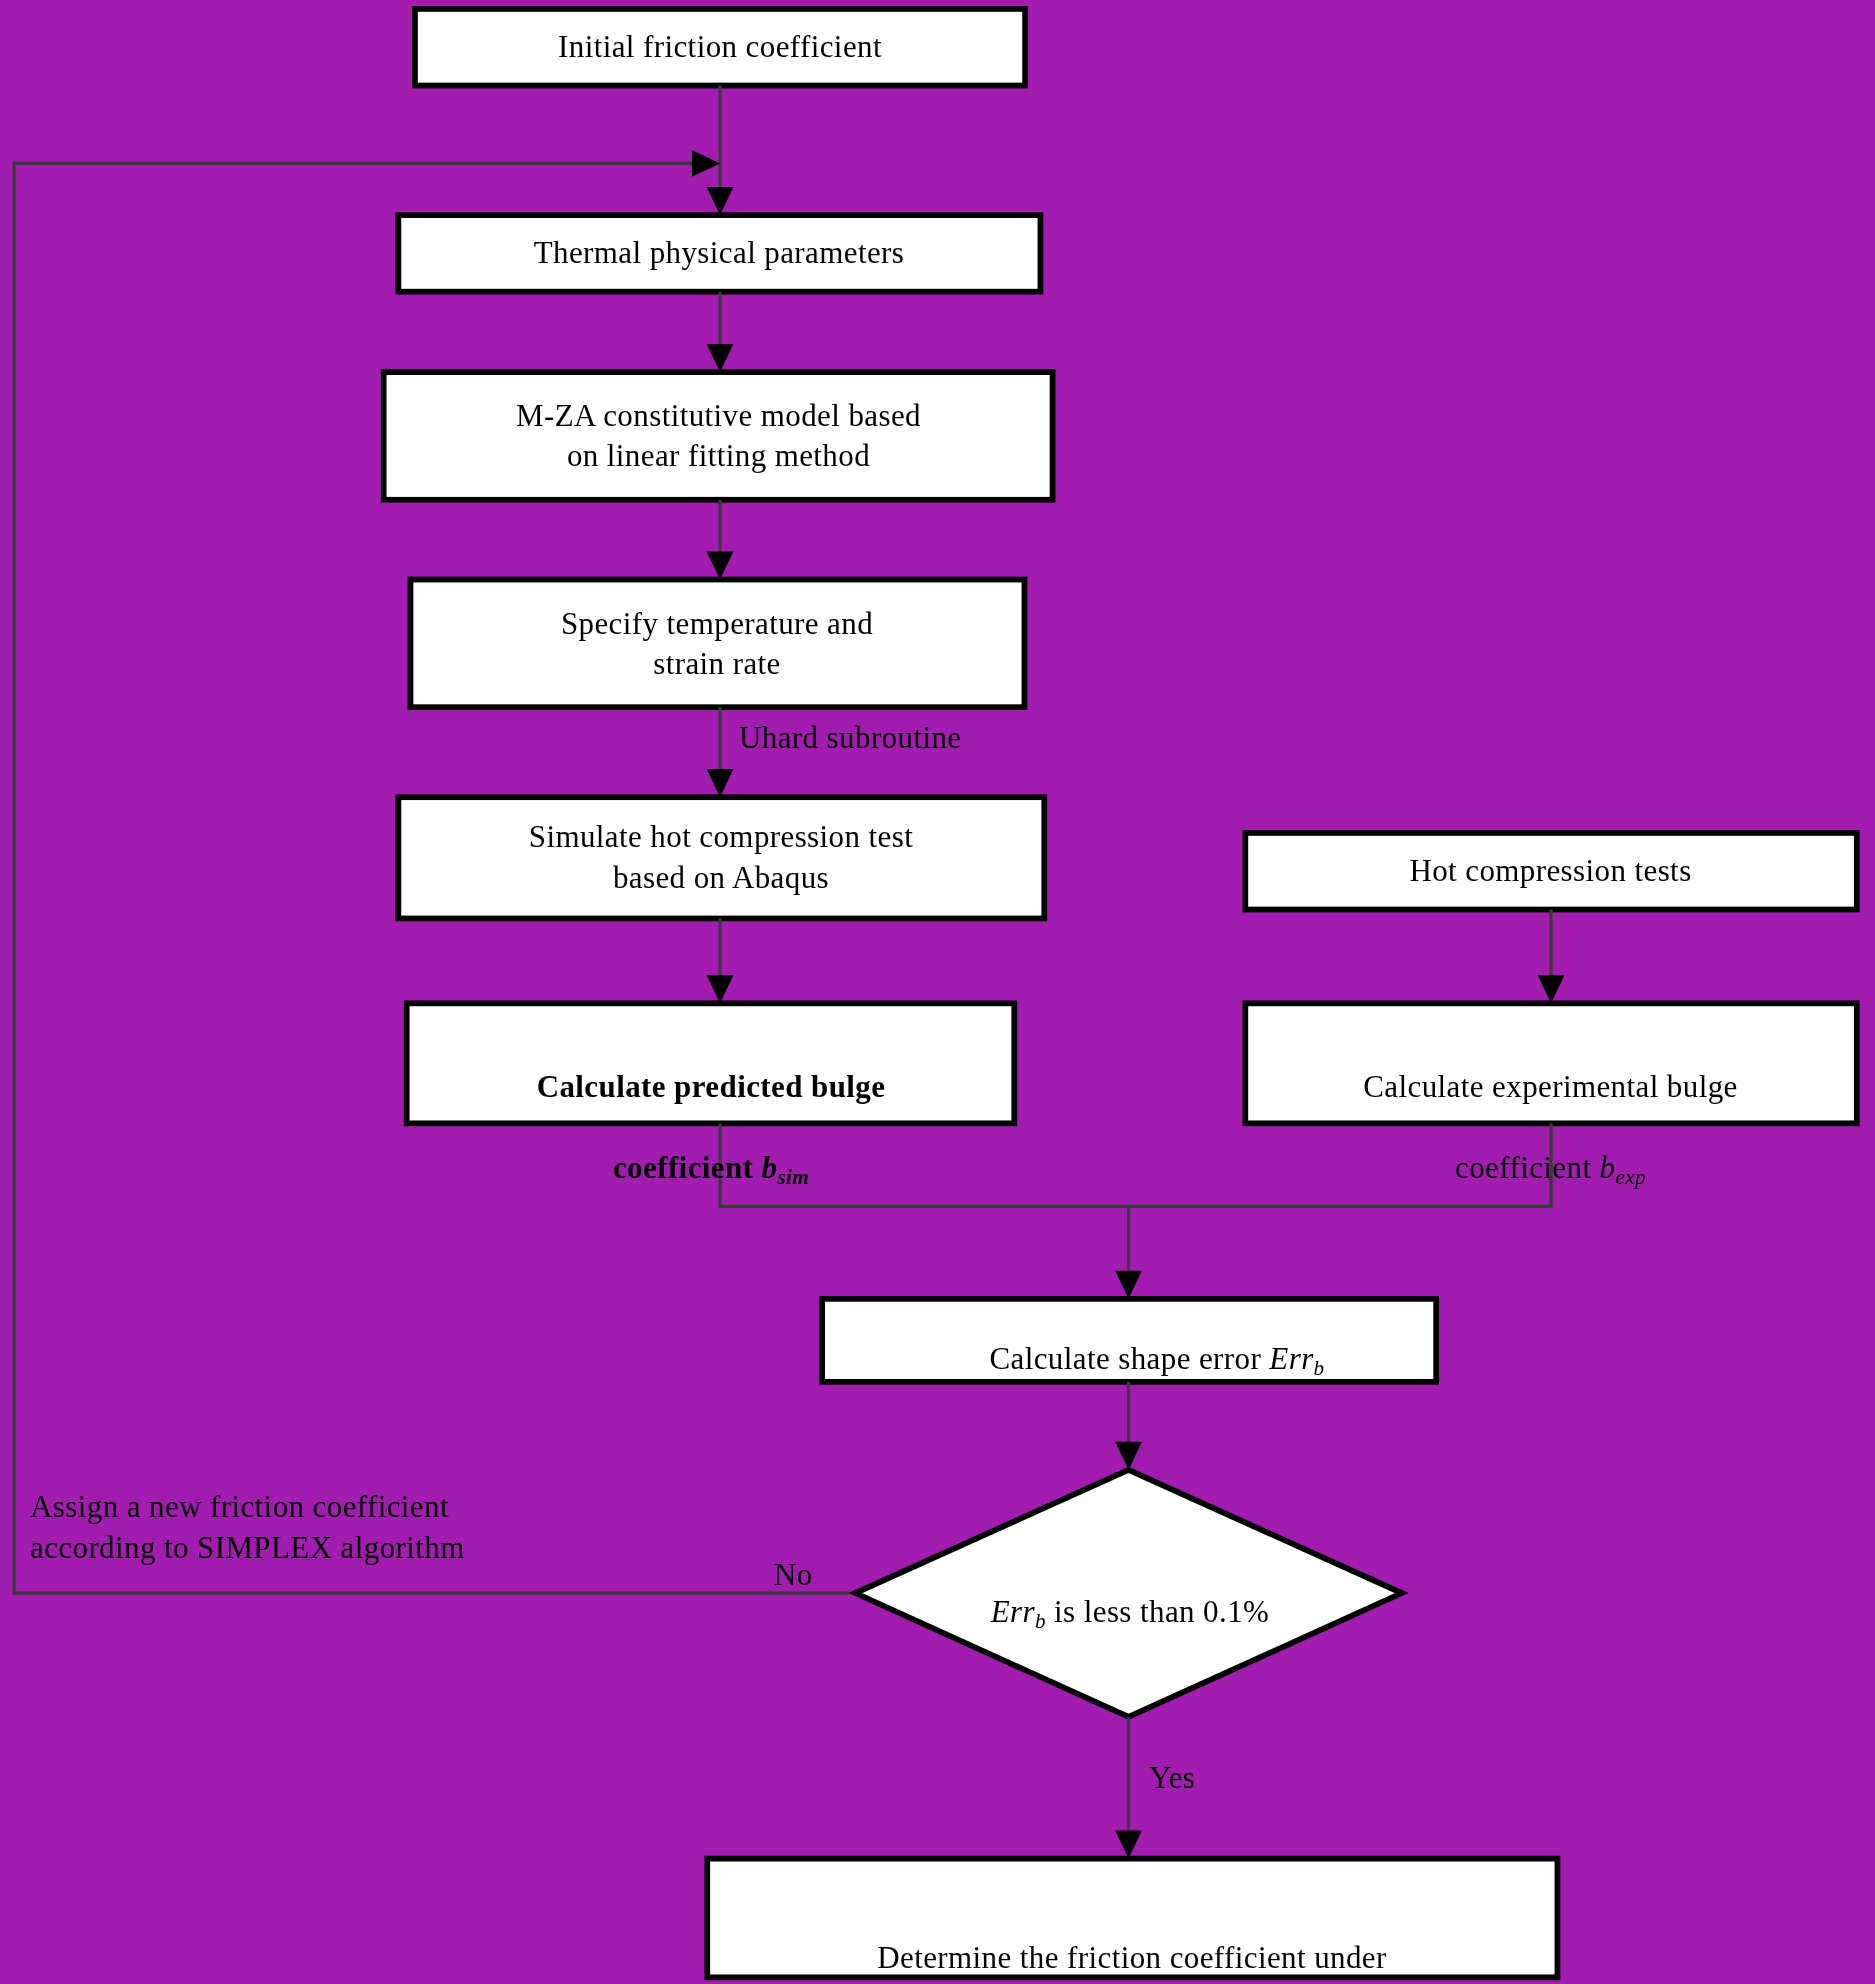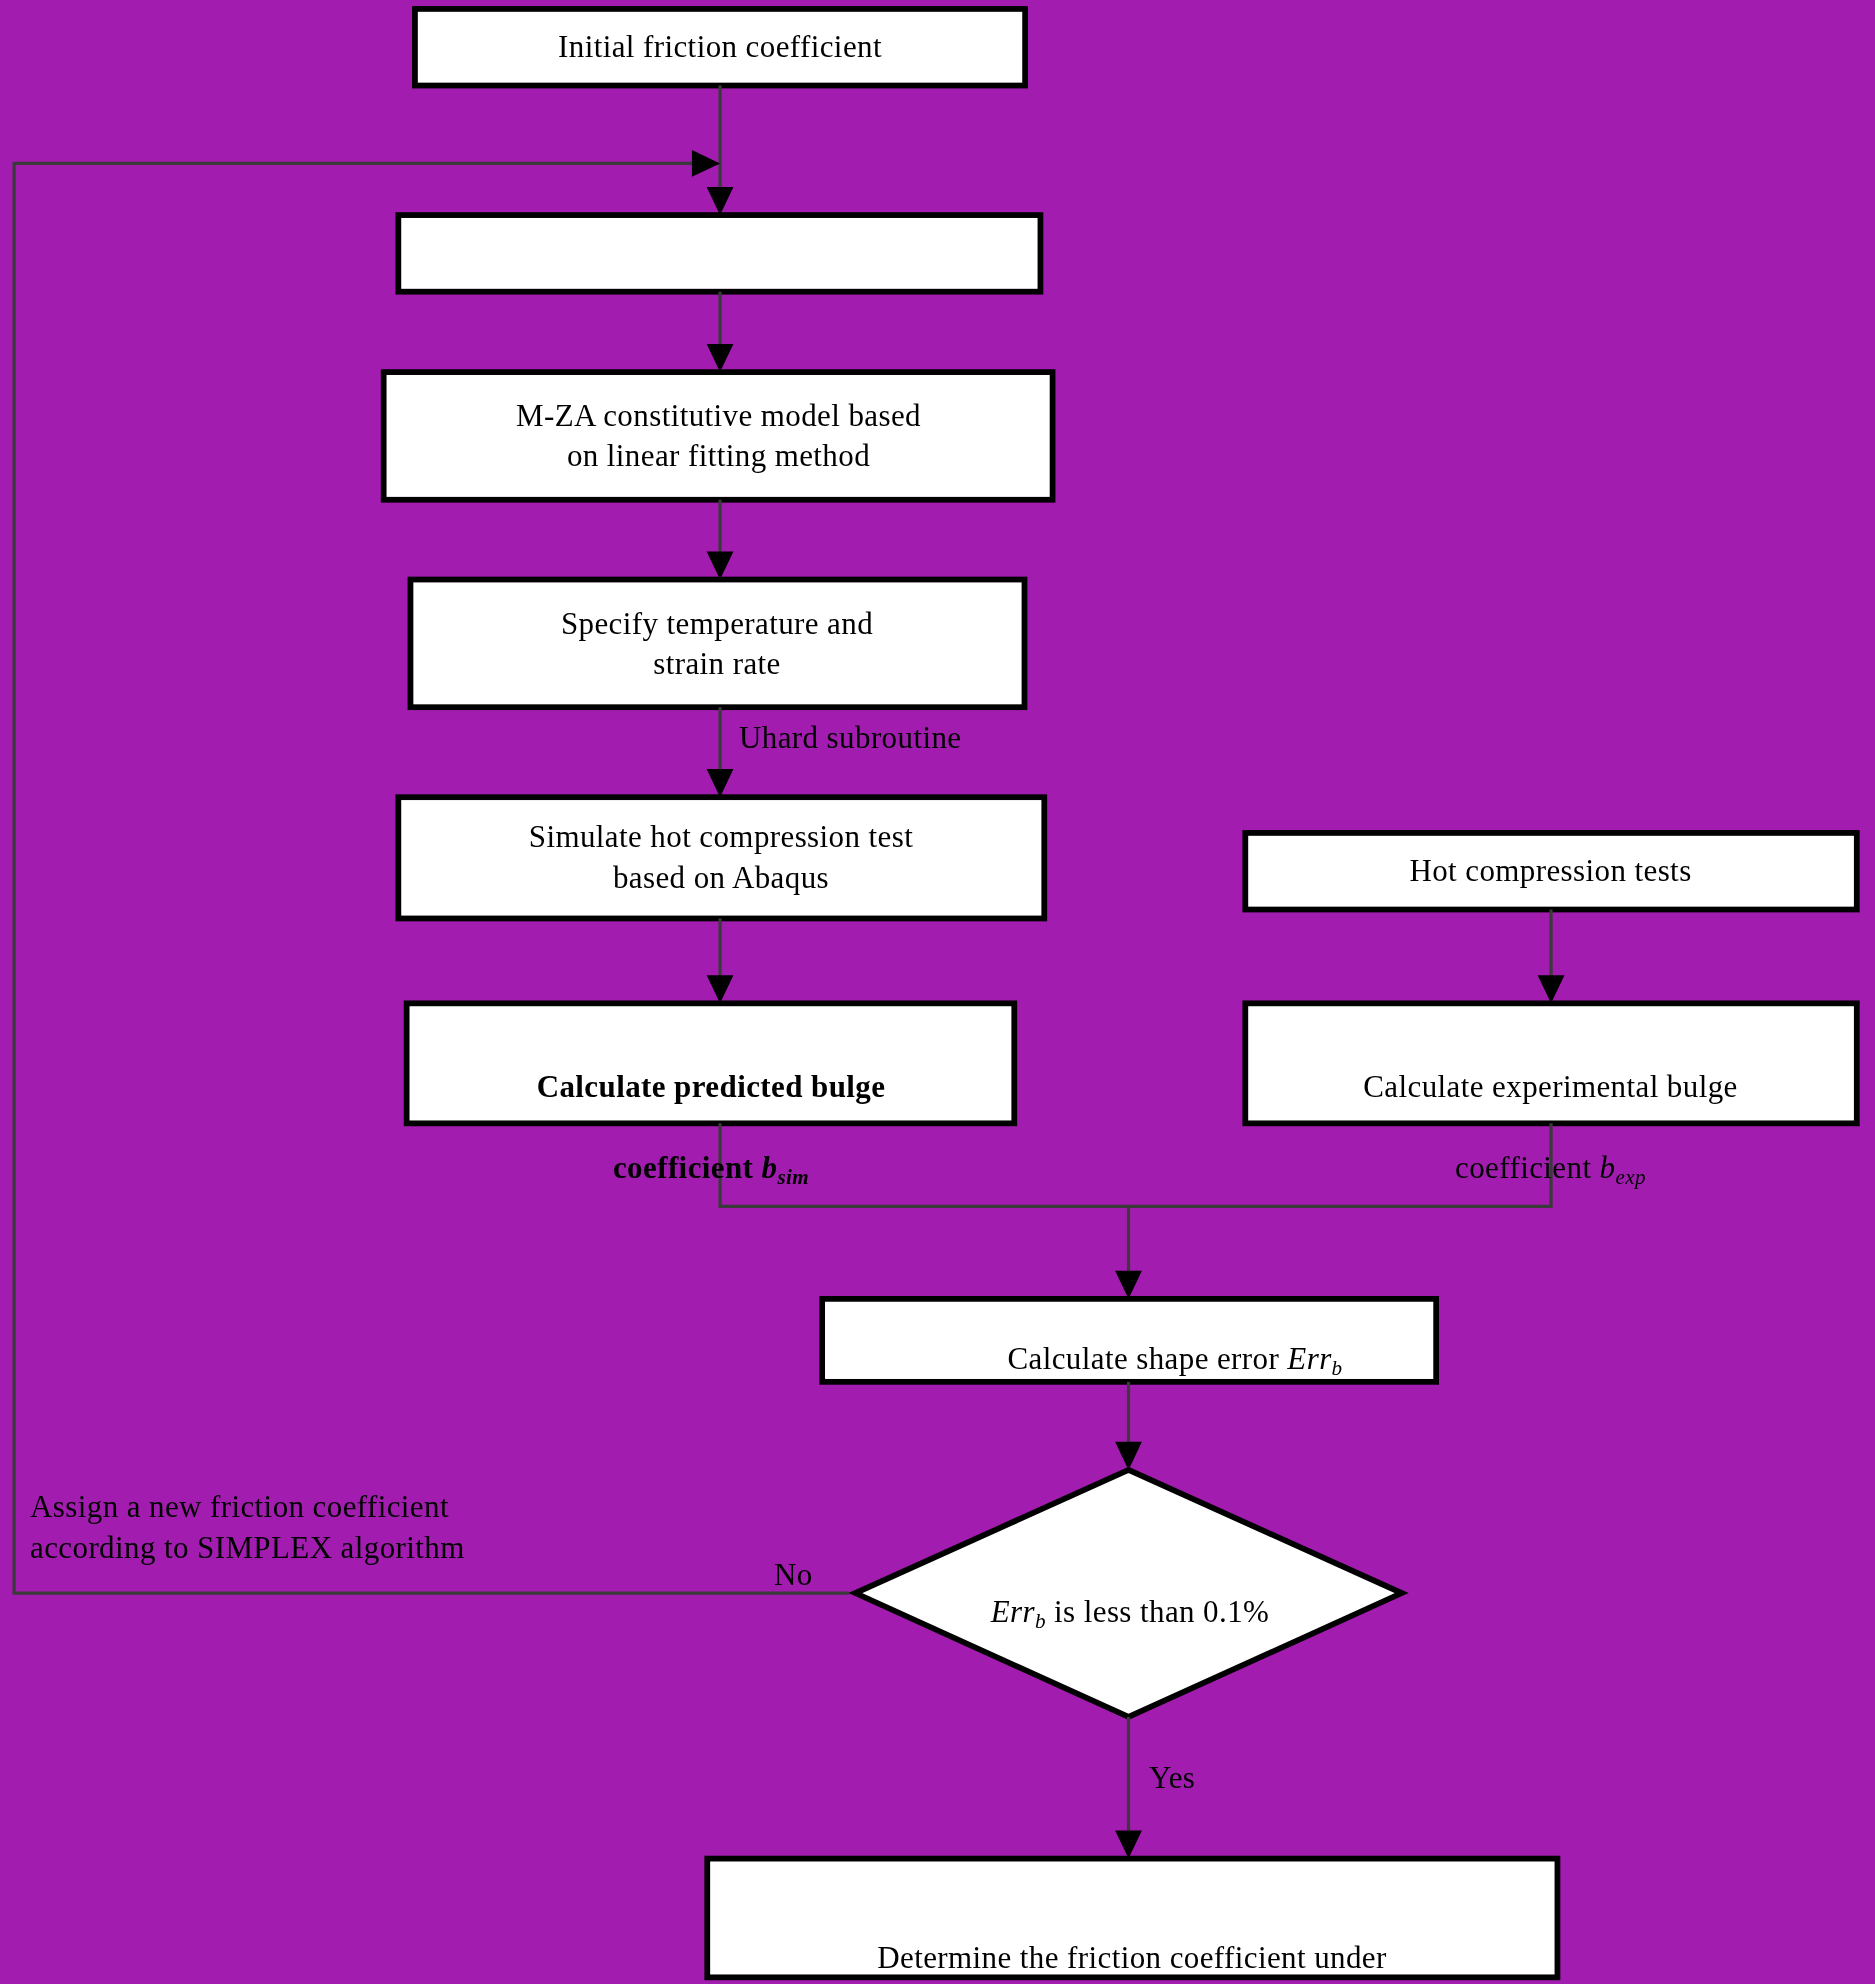--- a/index.html
+++ b/index.html
@@ -150,20 +150,21 @@
 
     <g>
       <line class="conn" x1="1768" y1="2690" x2="1768" y2="2893"></line>
       <polygon class="conn-head" points="1768,2912 1747,2868 1789,2868"></polygon>
     </g>
 
   </svg>
 
   <div class="node-label" style="left:415px; top:9px; width:610px; height:77px;">Initial friction coefficient</div>
 
+  <div class="node-label" style="left:398px; top:215px; width:642px; height:77px;">Thermal physical parameters</div>
 
   <div class="node-label" style="left:384px; top:372px; width:669px; height:128px;">M-ZA constitutive model based
 on linear fitting method</div>
 
   <div class="node-label" style="left:410px; top:580px; width:614px; height:128px;">Specify temperature and
 strain rate</div>
 
   <div class="node-label" style="left:398px; top:797px; width:646px; height:121px;">Simulate hot compression test
 based on Abaqus</div>
 
@@ -172,21 +173,21 @@
     <span>coefficient </span><span class="mathvar">b</span><span class="mathsub">sim</span>
   </div>
 
   <div class="node-label" style="left:1245px; top:833px; width:611px; height:77px;">Hot compression tests</div>
 
   <div class="node-label" style="left:1245px; top:1003px; width:611px; height:120px; display:block; padding-top:24px; box-sizing:border-box;">
     <span>Calculate experimental bulge</span><br>
     <span>coefficient </span><span class="mathvar">b</span><span class="mathsub">exp</span>
   </div>
 
-  <div class="node-label" style="left:868px; top:1299px; width:614px; height:83px;">
+  <div class="node-label" style="left:850px; top:1299px; width:614px; height:83px;">
     <span>
       <span>Calculate shape error </span><span class="mathvar">Err</span><span class="mathsub">b</span>
     </span>
   </div>
 
   <div class="node-label" style="left:894px; top:1555px; width:472px; height:77px;">
     <span>
       <span class="mathvar">Err</span><span class="mathsub">b</span><span> is less than  0.1%</span>
     </span>
   </div>

